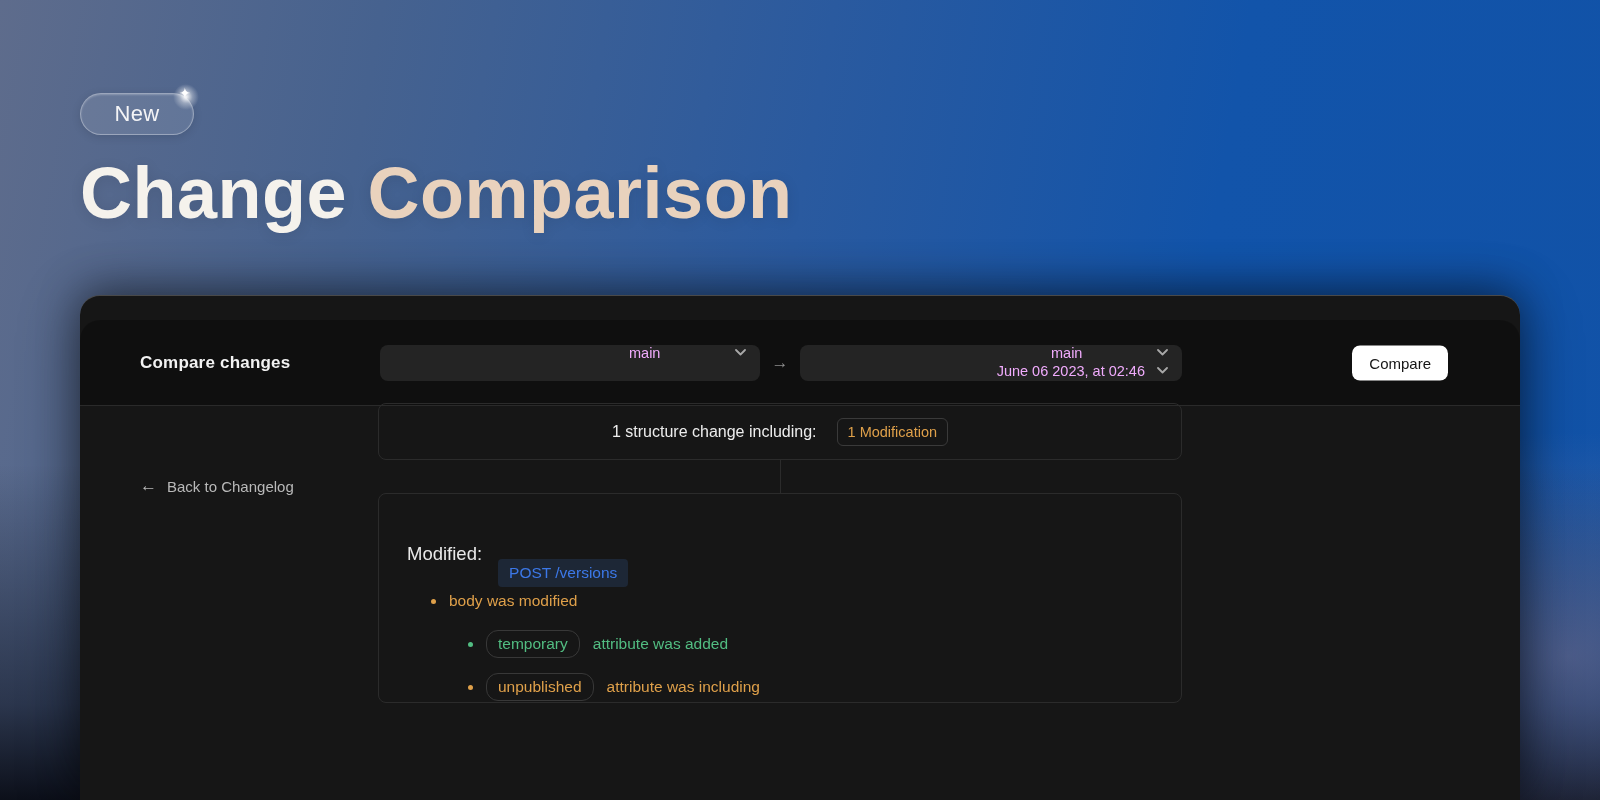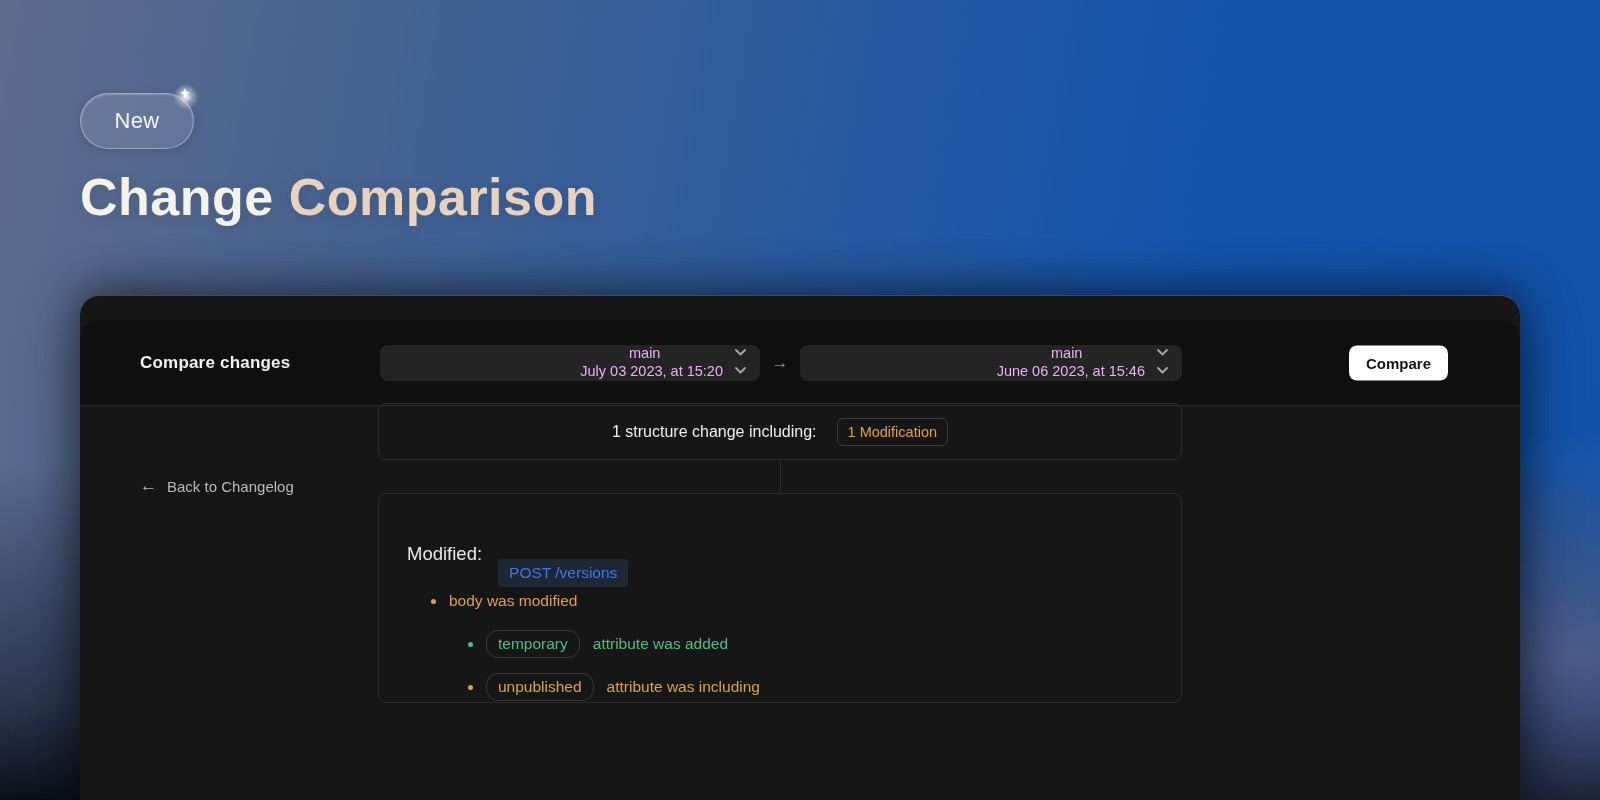--- a/index.html
+++ b/index.html
@@ -13,36 +13,36 @@
     background:
       radial-gradient(420px 320px at 98% 82%, rgba(128,126,165,0.55), rgba(128,126,165,0) 70%),
       linear-gradient(to top, rgba(6,8,16,0.92) 0%, rgba(8,12,24,0.55) 12%, rgba(10,16,32,0.0) 42%),
       linear-gradient(100deg, #5e6c8c 0%, #46628f 22%, #2a5a9f 48%, #1254aa 72%, #1152a7 100%);
   }
 
   
   .hero { position: absolute; left: 80px; top: 93px; }
   .new-badge {
     position: relative; display: inline-flex; align-items: center; justify-content: center;
-    width: 114px; height: 56px; border-radius: 999px;
+    width: 114px; height: 42px; border-radius: 999px;
     background: rgba(255,255,255,0.10);
     border: 1px solid rgba(255,255,255,0.35);
     box-shadow: inset 0 1px 2px rgba(255,255,255,0.25), 0 2px 10px rgba(0,0,0,0.12);
     color: #f4f4f6; font-size: 22px; letter-spacing: 0.3px;
   }
   .sparkle {
     position: absolute; right: -6px; top: -10px; width: 26px; height: 26px;
     background: radial-gradient(circle at 50% 50%, rgba(255,255,255,0.95) 0%, rgba(255,255,255,0.35) 35%, rgba(255,255,255,0) 70%);
   }
   .sparkle::after {
     content: "✦"; position: absolute; left: 6px; top: 1px;
     color: #ffffff; font-size: 14px; text-shadow: 0 0 6px rgba(255,255,255,0.9);
   }
   h1.page-title {
-    margin-top: 22px; font-size: 52px; font-weight: 700; letter-spacing: 0.5px; line-height: 1;
+    margin-top: 22px; font-size: 72px; font-weight: 700; letter-spacing: 0.5px; line-height: 1;
     text-shadow: 0 2px 14px rgba(0,0,0,0.10);
   }
   .title-a { color: #f5f2ec; }
   .title-b { color: #e9d2bd; }
 
   
   .panel {
     position: absolute; left: 80px; top: 295px; width: 1440px; height: 505px;
     background: #161616; border-radius: 20px 20px 0 0;
     border-top: 1px solid rgba(255,255,255,0.22);
@@ -72,21 +72,21 @@
   .select-divider { width: 1px; background: #3d3d3d; margin: 0; }
   .chev { width: 11px; height: 7px; flex: none; margin-left: 12px; }
   .chev polyline { fill: none; stroke: #a8a8a8; stroke-width: 1.8; stroke-linecap: round; stroke-linejoin: round; }
   .flow-arrow {
     position: absolute; left: 690px; top: 50%; transform: translateY(-50%);
     width: 20px; text-align: center; color: #8f8f8f; font-size: 17px;
   }
   .compare-btn {
     position: absolute; right: 72px; top: 50%; transform: translateY(-50%);
     height: 35px; padding: 0 17px; background: #ffffff; color: #151515;
-    border: none; border-radius: 8px; font-size: 15px; font-weight: 700;
+    border: none; border-radius: 8px; font-size: 15px; font-weight: 400;
     font-family: "Liberation Sans", sans-serif; cursor: pointer;
   }
 
   
   .back-link {
     position: absolute; left: 60px; top: 190px; transform: translateY(-50%);
     display: inline-flex; align-items: center; gap: 10px;
     color: #b9b9b9; font-size: 15px; cursor: pointer;
   }
   .back-arrow { font-size: 17px; color: #b9b9b9; }
@@ -149,40 +149,34 @@
       <div class="panel-header-title">Compare changes</div>
 
       <div class="select-group src">
         <div class="select-part branch">
           <span>main</span>
           <svg class="chev" viewBox="0 0 11 7">
               <polyline points="1,1 5.5,5.5 10,1"></polyline>
             </svg>
         </div>
         <div class="select-divider"></div>
-        <div class="select-part version">
-          <span>July 03 2023, at 15:20</span>
-          <svg class="chev" viewBox="0 0 11 7">
-              <polyline points="1,1 5.5,5.5 10,1"></polyline>
-            </svg>
-        </div>
       </div>
 
       <div class="flow-arrow">→</div>
 
       <div class="select-group dst">
         <div class="select-part branch">
           <span>main</span>
           <svg class="chev" viewBox="0 0 11 7">
               <polyline points="1,1 5.5,5.5 10,1"></polyline>
             </svg>
         </div>
         <div class="select-divider"></div>
         <div class="select-part version">
-          <span>June 06 2023, at 15:46</span>
+          <span>June 06 2023, at 02:46</span>
           <svg class="chev" viewBox="0 0 11 7">
               <polyline points="1,1 5.5,5.5 10,1"></polyline>
             </svg>
         </div>
       </div>
 
       <button class="compare-btn">Compare</button>
     </div>
 
     <div class="back-link">

